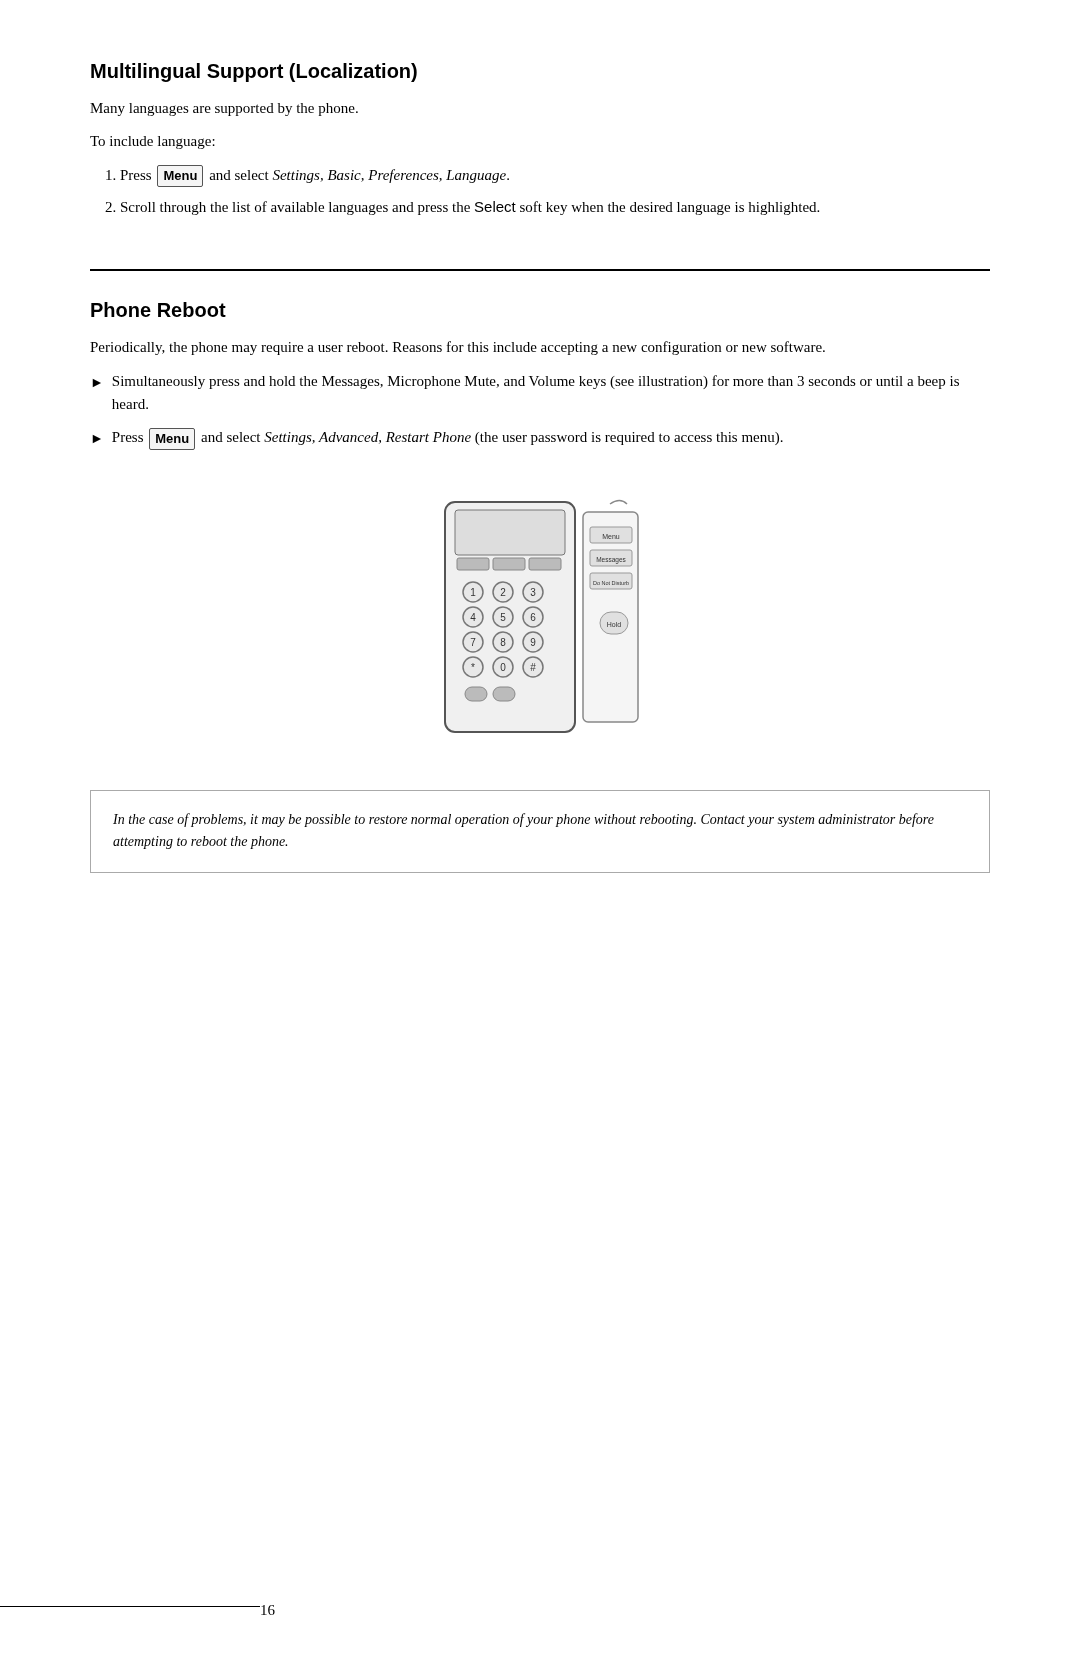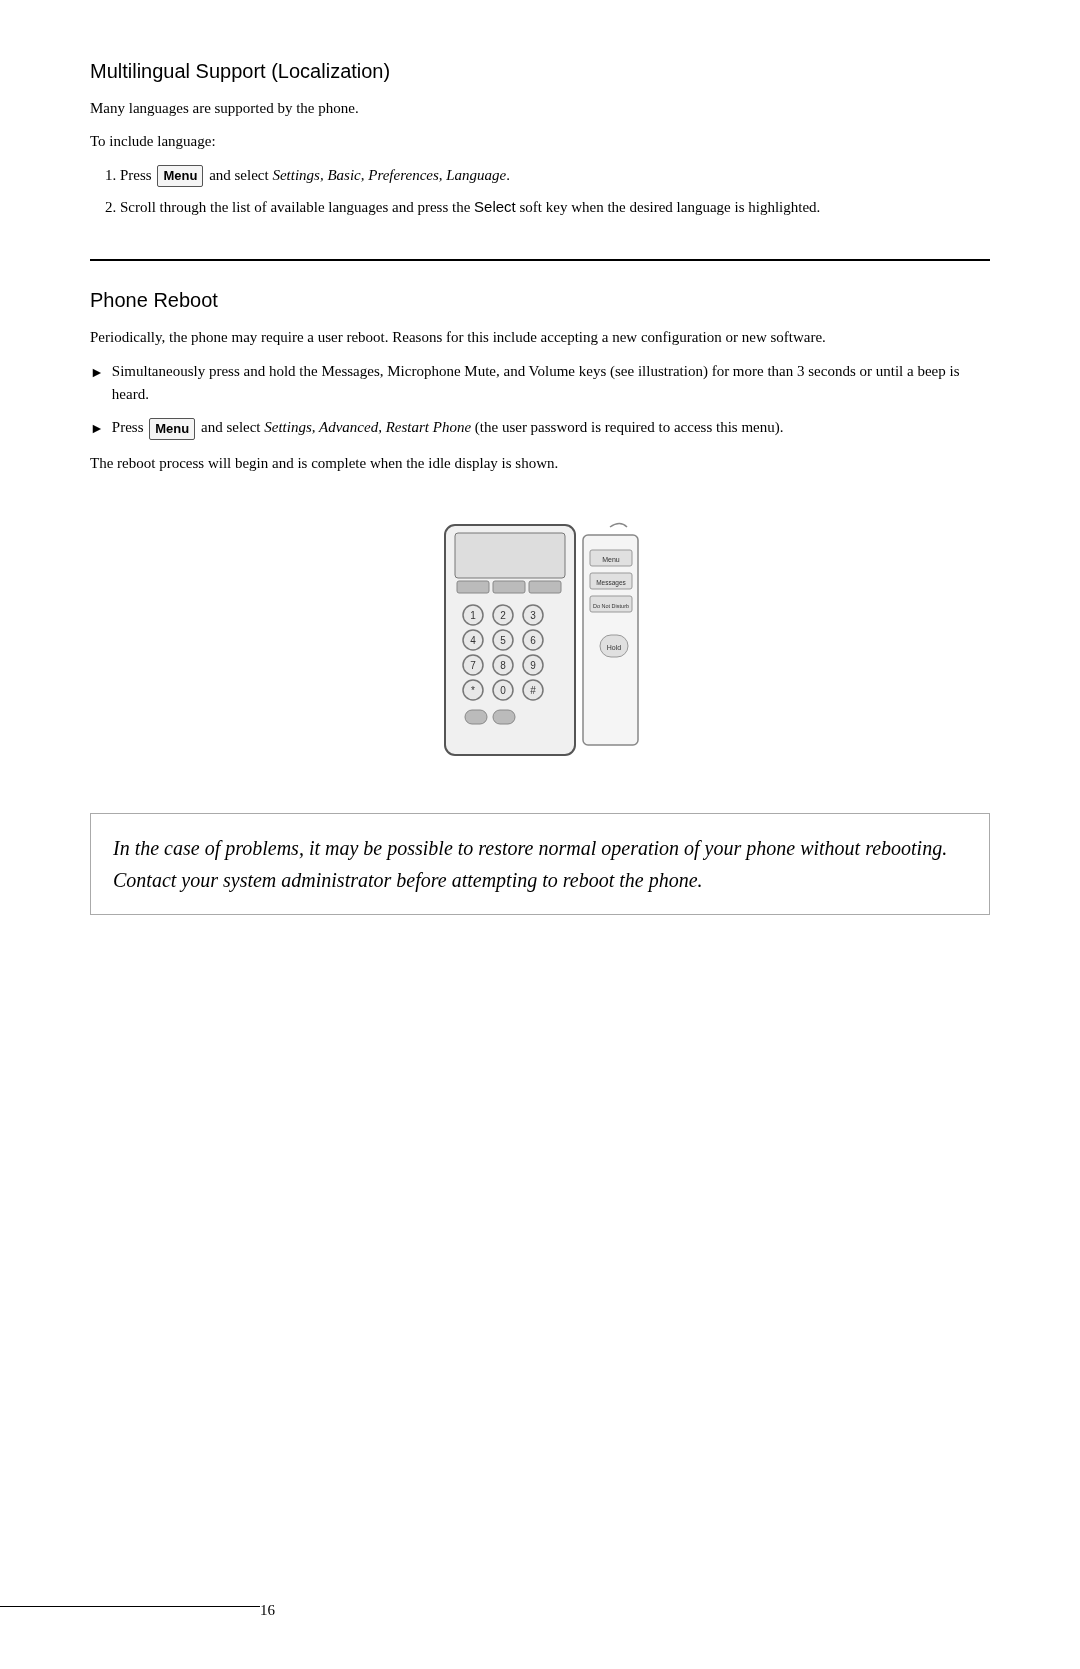--- a/index.html
+++ b/index.html
@@ -7,36 +7,36 @@
       background: #fff;
       font-family: 'Times New Roman', Times, serif;
       font-size: 15px;
       color: #000;
       width: 1080px;
       min-height: 1669px;
       padding: 60px 90px 80px 90px;
     }
     h2.section-title {
       font-size: 20px;
-      font-weight: normal;
+      font-weight: bold;
       font-family: Arial, Helvetica, sans-serif;
       margin-bottom: 14px;
     }
     p {
       margin-bottom: 10px;
       line-height: 1.55;
     }
     .divider {
       border: none;
       border-top: 2px solid #000;
       margin: 30px 0 28px 0;
     }
     ol {
       margin-left: 30px;
-      margin-bottom: 10px;
+      margin-bottom: 20px;
     }
     ol li {
       margin-bottom: 8px;
       line-height: 1.55;
     }
     .menu-key {
       display: inline-block;
       border: 1.5px solid #555;
       border-radius: 2px;
       padding: 0px 5px;
@@ -98,21 +98,21 @@
       display: flex;
       align-items: center;
       justify-content: center;
     }
     
     .note-box {
       border: 1.5px solid #aaa;
       padding: 18px 22px;
       margin-top: 28px;
       font-style: italic;
-      font-size: 20px;
+      font-size: 14px;
       line-height: 1.6;
     }
     .page-footer {
       position: absolute;
       bottom: 50px;
       left: 0;
       right: 0;
       display: flex;
       flex-direction: row;
       align-items: center;
@@ -163,21 +163,20 @@
         <span class="bullet-content">Simultaneously press and hold the Messages, Microphone Mute, and Volume keys (see illustration) for more than 3 seconds or until a beep is heard.</span>
       </li>
       <li>
         <span class="arrow-bullet">►</span>
         <span class="bullet-content">
           Press <span class="menu-key">Menu</span> and select <span class="italic-text">Settings, Advanced, Restart Phone</span> (the user password is required to access this menu).
         </span>
       </li>
     </ul>
 
-    <p>The reboot process will begin and is complete when the idle display is shown.</p>
   </div>
 
   <div class="phone-image-col">
 
     <svg width="210" height="270" viewBox="0 0 210 270" xmlns="http://www.w3.org/2000/svg" style="overflow:visible;">
 
       <rect x="10" y="10" width="130" height="230" rx="10" ry="10" fill="#f0f0f0" stroke="#555" stroke-width="2"></rect>
 
       <rect x="20" y="18" width="110" height="45" rx="3" ry="3" fill="#ddd" stroke="#777" stroke-width="1"></rect>
 

